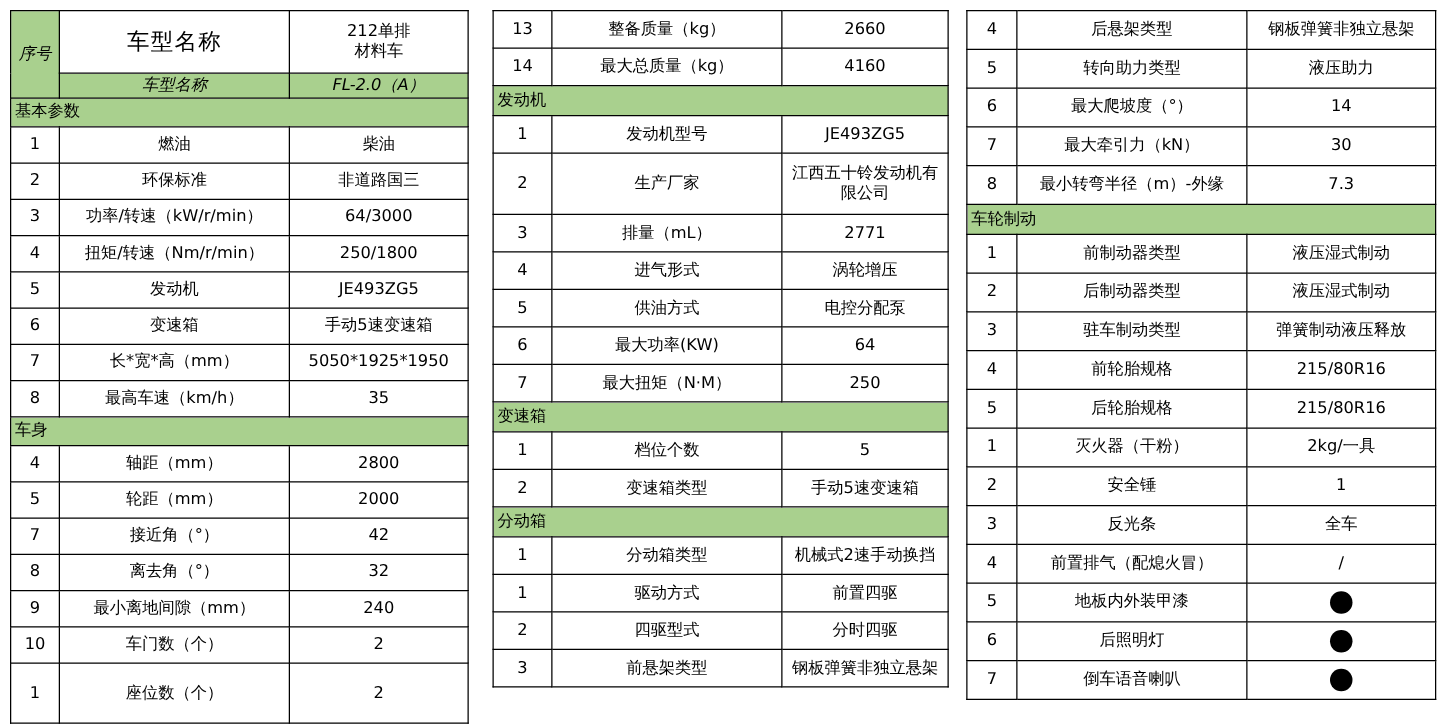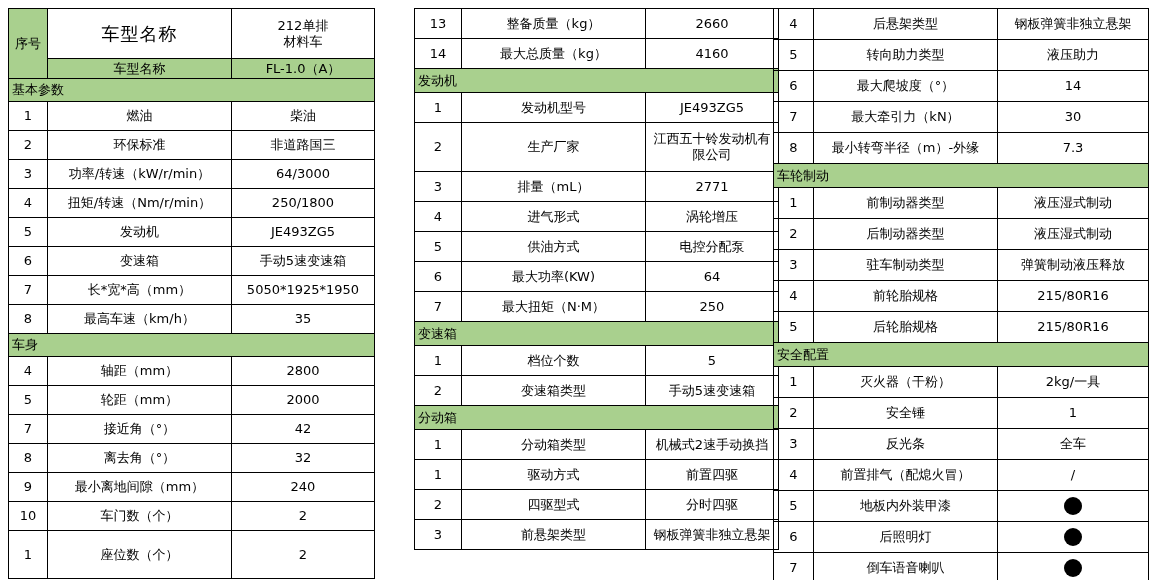--- a/index.html
+++ b/index.html
@@ -10,21 +10,21 @@
   }
   .page {
     position: relative;
     width: 1156px;
     height: 580px;
     overflow: hidden;
     background: var(--page-bg, #ffffff);
   }
   .spec-col { position: absolute; top: 8px; }
   .col-left  { left: 8px;   width: 366px; }
-  .col-mid   { left: 414px; width: 364px; }
+  .col-mid   { left: 394px; width: 364px; }
   .col-right { left: 773px; width: 375px; }
 
   table.spec-table {
     border-collapse: collapse;
     width: 100%;
     table-layout: fixed;
   }
   .spec-table td {
     border: 1px solid var(--border-color, #000);
     text-align: center;
@@ -35,21 +35,21 @@
     height: 26px;
     line-height: 1.2;
     overflow: hidden;
     word-break: break-all;
   }
   
   .col-left  .c-num { width: 39px; }  .col-left  .c-label { width: 184px; } .col-left  .c-value { width: 143px; }
   .col-mid   .c-num { width: 47px; }  .col-mid   .c-label { width: 184px; } .col-mid   .c-value { width: 133px; }
   .col-right .c-num { width: 40px; }  .col-right .c-label { width: 184px; } .col-right .c-value { width: 151px; }
 
-  .spec-table td.green { background: var(--section-bg, #a9d08e); }
+  .spec-table td.green { background: var(--section-bg, #a9d08e); font-style: italic; }
   .spec-table td.section {
     background: var(--section-bg, #a9d08e);
     text-align: left;
     height: 20px;
     padding-left: 3px;
   }
   .spec-table tr.tall td { height: 45px; }
   .header-row-1 td { height: 47px; }
   .header-row-1 td.title { font-size: 18px; letter-spacing: 1px; }
   .header-row-2 td { height: 17px; }
@@ -83,21 +83,21 @@
         <tr class="header-row-1">
           <td class="green" rowspan="2">序号</td>
           <td class="title">车型名称</td>
           <td>
             <div>212单排</div>
             <div>材料车</div>
           </td>
         </tr>
         <tr class="header-row-2">
           <td class="green">车型名称</td>
-          <td class="green">FL-1.0（A）</td>
+          <td class="green">FL-2.0（A）</td>
         </tr>
       </tbody>
       <tbody>
           <tr>
             <td colspan="3" class="section">基本参数</td>
           </tr>
           <tr>
             <td>1</td>
             <td>燃油</td>
             <td>柴油</td>
@@ -330,23 +330,20 @@
             <td>4</td>
             <td>前轮胎规格</td>
             <td>215/80R16</td>
           </tr>
           <tr>
             <td>5</td>
             <td>后轮胎规格</td>
             <td>215/80R16</td>
           </tr>
           <tr>
-            <td colspan="3" class="section">安全配置</td>
-          </tr>
-          <tr>
             <td>1</td>
             <td>灭火器（干粉）</td>
             <td>2kg/一具</td>
           </tr>
           <tr>
             <td>2</td>
             <td>安全锤</td>
             <td>1</td>
           </tr>
           <tr>

